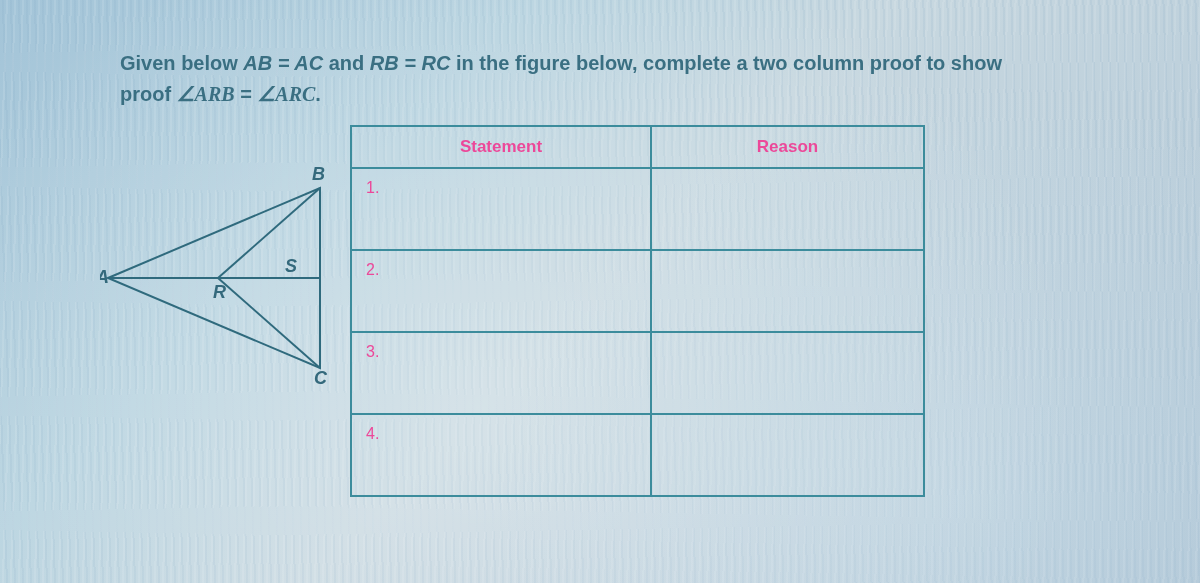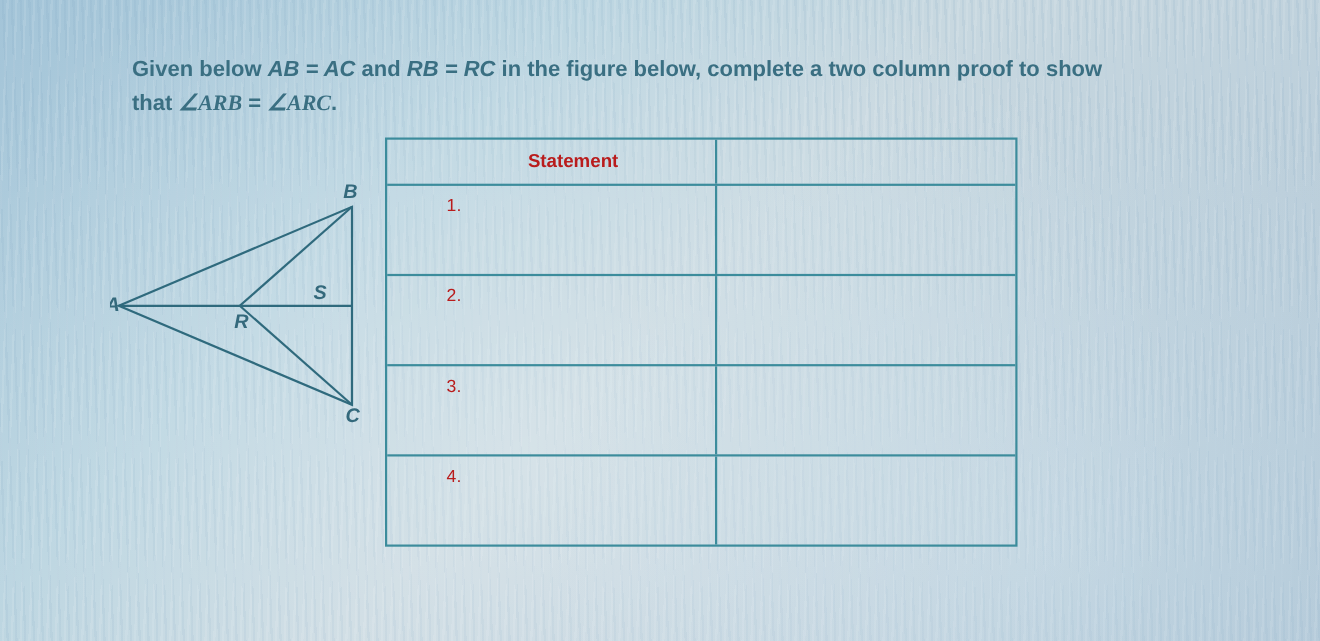--- a/index.html
+++ b/index.html
@@ -60,38 +60,37 @@
     }
     .row {
       display: grid;
       grid-template-columns: 300px 1fr;
       border-top: 2px solid #3c8c9c;
     }
     .row.header { border-top: none; }
     .cell {
       padding: 10px 14px;
       font-size: 17px;
-      color: #b91c1c;
+      color: #ec4899;
       font-weight: 600;
       position: relative;
-      margin-left: 40px;
     }
     .row.body .cell { height: 80px; font-weight: 500; font-size: 16px; }
     .row .cell:first-child { border-right: 2px solid #3c8c9c; }
     .row.header .cell { text-align: center; font-weight: 700; }
     .num { display: inline-block; margin-right: 6px; }
   </style>
 </head>
 <body>
 
 <div class="content">
 
   <div class="prompt">
     <span>Given below </span><span class="ital">AB = AC</span><span> and </span><span class="ital">RB = RC</span><span> in the figure below, complete a two column proof to show</span><br>
-    <span>that </span><span class="ital angle-sym">∠ARB</span><span> = </span><span class="ital angle-sym">∠ARC</span><span>.</span>
+    <span>proof </span><span class="ital angle-sym">∠ARB</span><span> = </span><span class="ital angle-sym">∠ARC</span><span>.</span>
   </div>
 
   <div class="figure">
     <svg width="260" height="230" viewBox="0 0 260 230">
       <g stroke="#2f6a7d" stroke-width="2" fill="none">
 
         <path d="M 8 118 L 220 28 L 220 208 Z"></path>
 
         <line x1="118" y1="118" x2="220" y2="28"></line>
         <line x1="118" y1="118" x2="220" y2="208"></line>
@@ -104,20 +103,21 @@
         <text x="214" y="224">C</text>
         <text x="113" y="138">R</text>
         <text x="185" y="112">S</text>
       </g>
     </svg>
   </div>
 
   <div class="proof">
     <div class="row header">
       <div class="cell">Statement</div>
+      <div class="cell">Reason</div>
     </div>
     <div class="row body">
       <div class="cell"><span class="num">1.</span><span></span></div>
     </div>
     <div class="row body">
       <div class="cell"><span class="num">2.</span><span></span></div>
       <div class="cell"><span></span></div>
     </div>
     <div class="row body">
       <div class="cell"><span class="num">3.</span><span></span></div>

